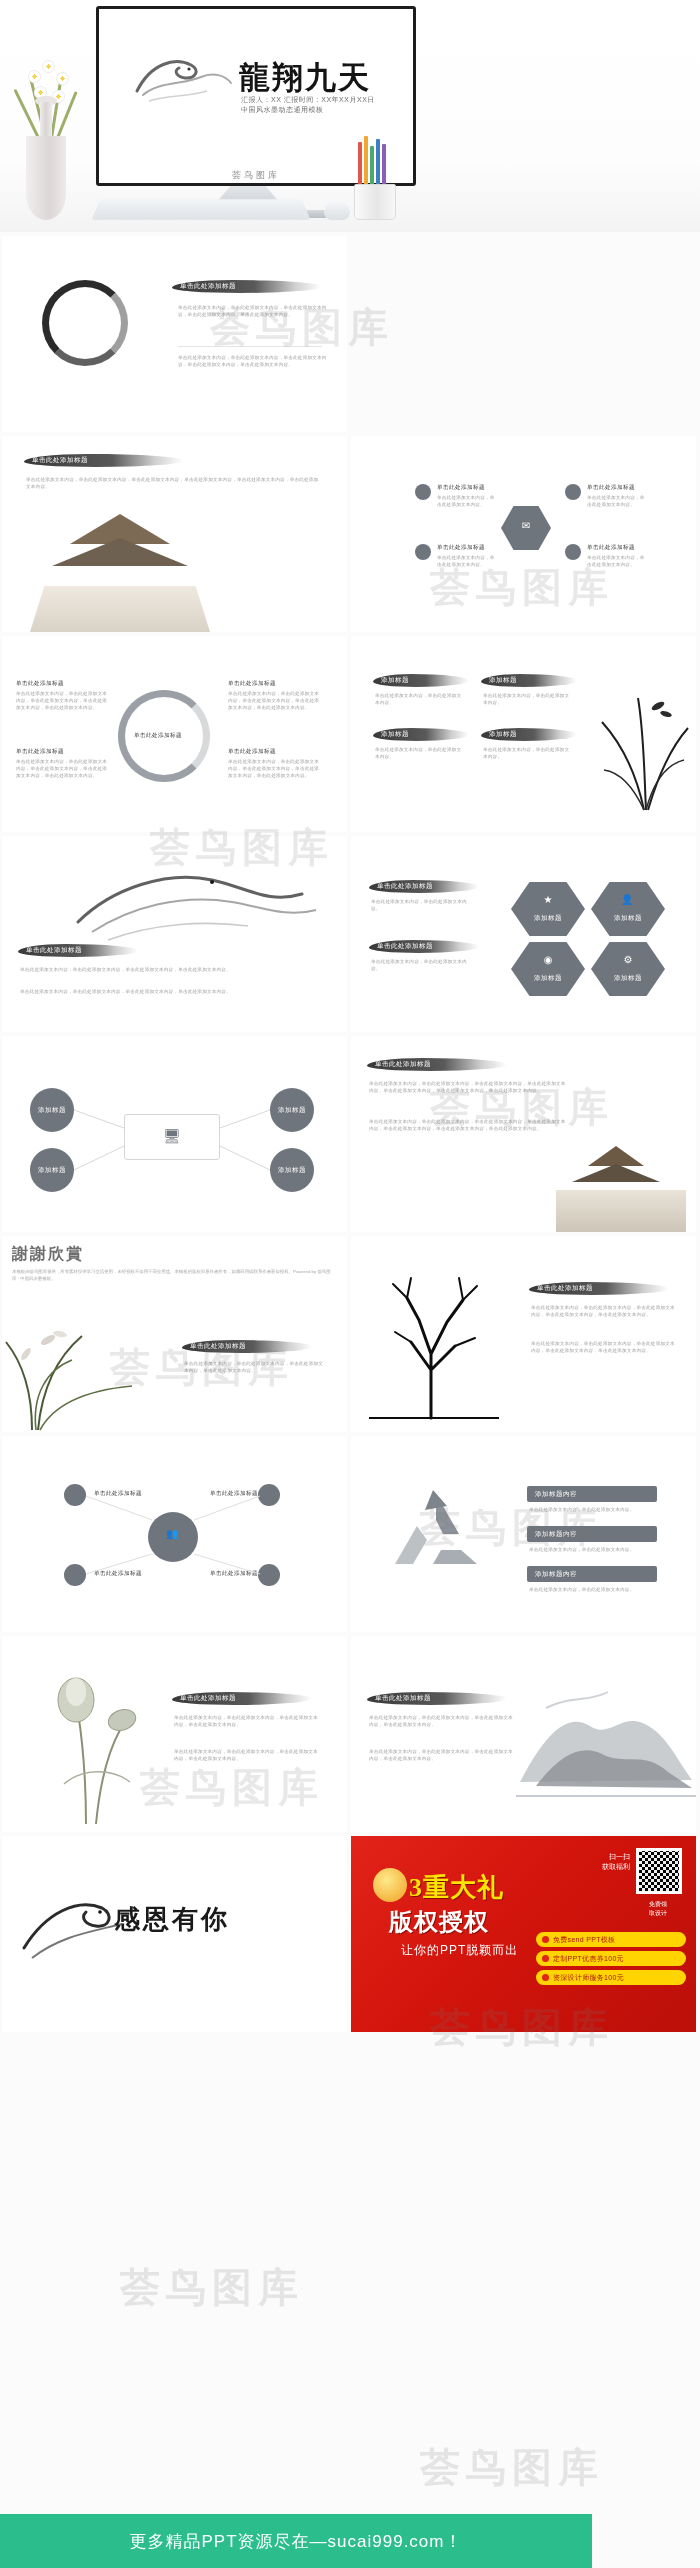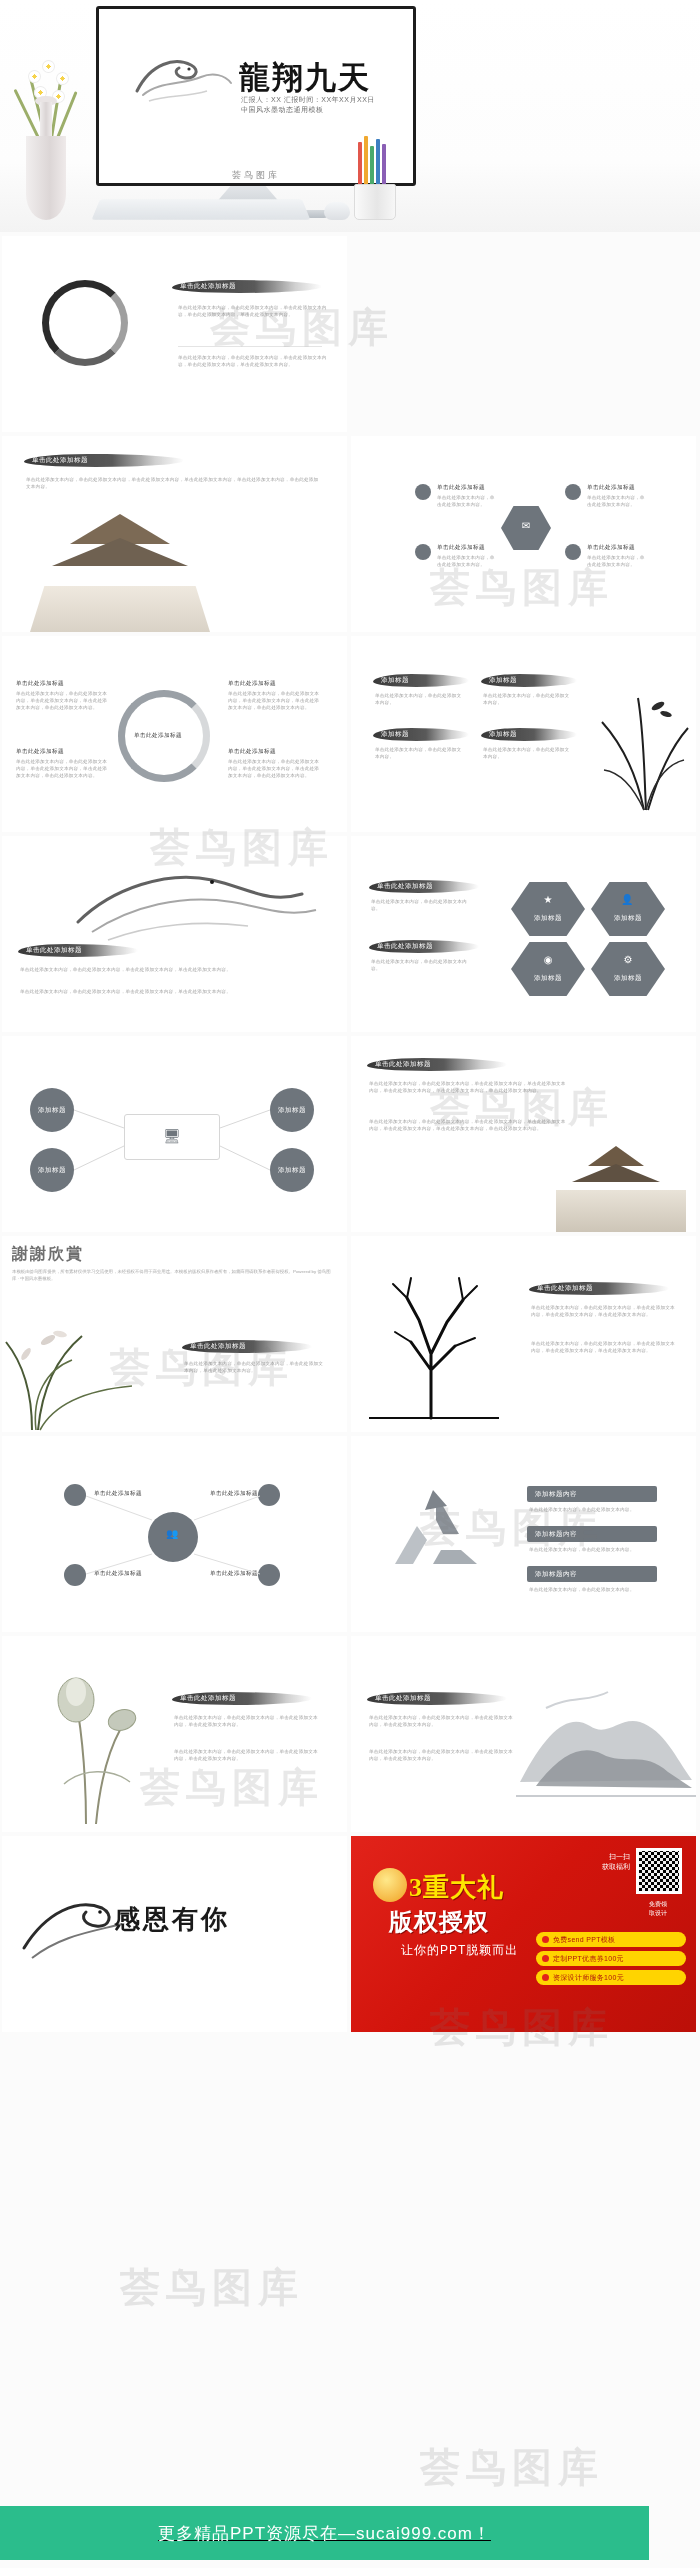--- a/index.html
+++ b/index.html
@@ -359,21 +359,21 @@
     position: absolute; right: 10px; top: 64px;
     color: #fff; font-size: 6px; text-align: center; width: 56px;
     line-height: 9px;
   }
   .scan-tag {
     position: absolute; right: 66px; top: 16px;
     color: #ffffff; font-size: 7px; line-height: 10px; text-align: right;
   }
 
   
-  .footer-wrap { position: absolute; left: 0; bottom: 8px; width: 649px; text-decoration: underline; }
+  .footer-wrap { position: absolute; left: 0; bottom: 0; width: 592px; }
   .bar-teal {
     height: 54px;
     background: #2bbd8c;
     color: #ffffff;
     display: flex; align-items: center; justify-content: center;
     font-size: 17px; letter-spacing: 1px;
   }
   .bar-green {
     height: 48px;
     background: #76c043;

